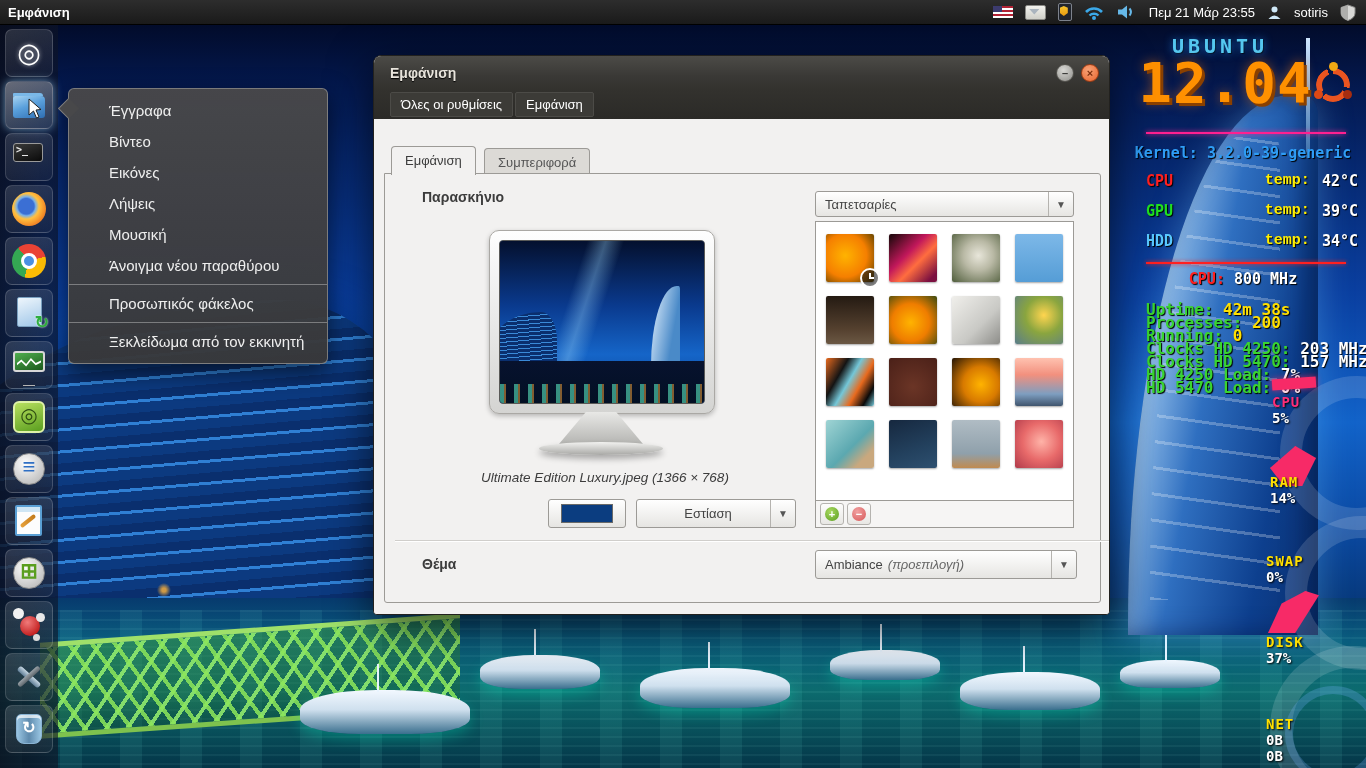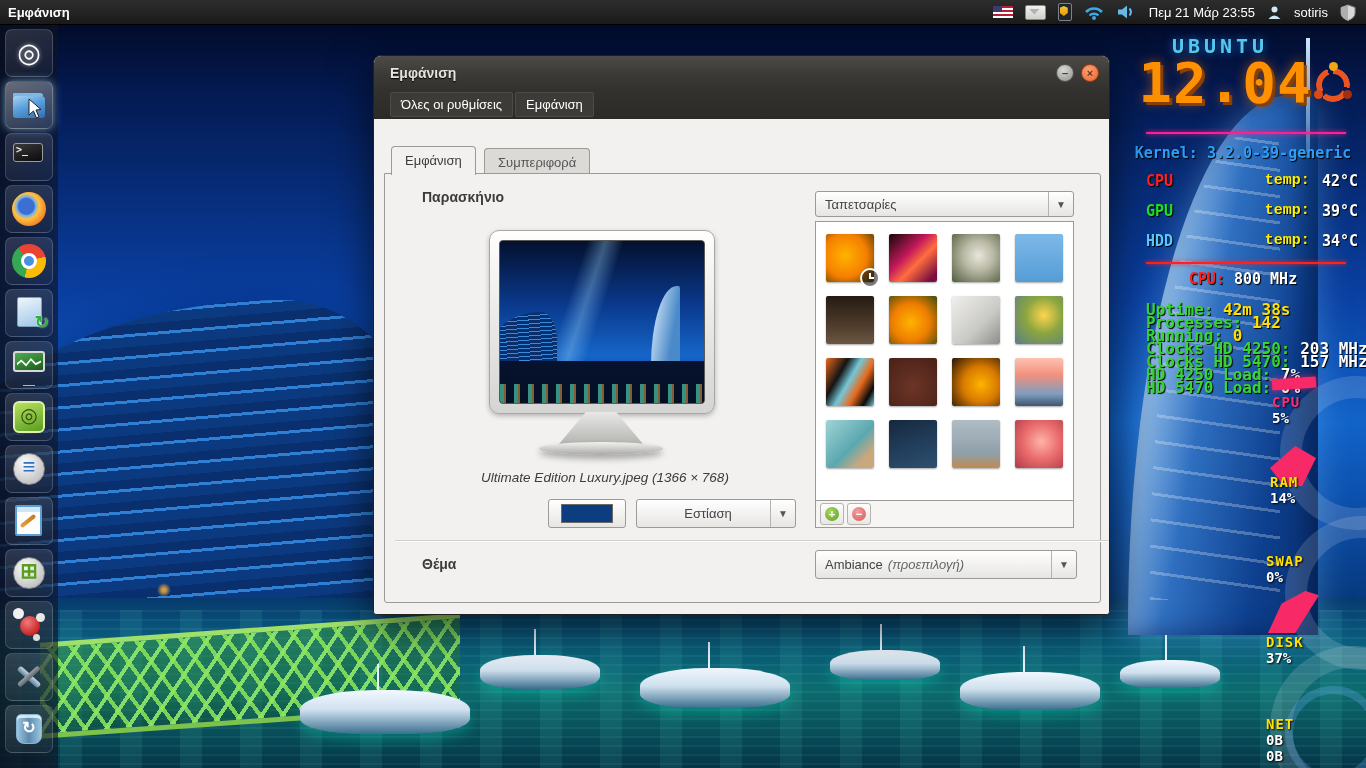--- a/index.html
+++ b/index.html
@@ -257,21 +257,21 @@
       <span class="tl c-blue">HDD</span>
       <span class="tw">temp:</span>
       <span class="tv">34°C</span>
     </div>
     <div class="sepline sep-red"></div>
     <div class="freq-line">
       <span class="fl">CPU:</span> <span class="fv">800 MHz</span>
     </div>
 
     <div class="stat-row" style="top:262px;"><span class="sl">Uptime: </span><span class="sv-y">42m 38s</span></div>
-    <div class="stat-row" style="top:275px;"><span class="sl">Processes: </span><span class="sv-y">142</span></div>
+    <div class="stat-row" style="top:275px;"><span class="sl">Processes: </span><span class="sv-y">200</span></div>
     <div class="stat-row" style="top:288px;"><span class="sl">Running: </span><span class="sv-y">0</span></div>
     <div class="stat-row" style="top:301px;"><span class="sl">Clocks HD 4250: </span><span class="sv-w">203 MHz</span></div>
     <div class="stat-row" style="top:314px;"><span class="sl">Clocks HD 5470: </span><span class="sv-w">157 MHz</span></div>
     <div class="stat-row" style="top:327px;"><span class="sl">HD 4250 Load: </span><span class="sv-w">7%</span></div>
     <div class="stat-row" style="top:340px;"><span class="sl">HD 5470 Load: </span><span class="sv-w">0%</span></div>
 
     <div class="pinkbar pb-cpu"></div>
     <div class="pinkbar pb-ram"></div>
     <div class="pinkbar pb-disk"></div>
 
@@ -364,20 +364,32 @@
         <span class="licon icon-molecule"></span>
       </div>
       <div class="ltile">
         <span class="licon icon-tools"></span>
       </div>
       <div class="ltile">
         <span class="licon icon-trash"></span>
       </div>
     </div>
 
+  <div id="quicklist">
+      <div class="ql-item">Έγγραφα</div>
+      <div class="ql-item">Βίντεο</div>
+      <div class="ql-item">Εικόνες</div>
+      <div class="ql-item">Λήψεις</div>
+      <div class="ql-item">Μουσική</div>
+      <div class="ql-item">Άνοιγμα νέου παραθύρου</div>
+      <div class="ql-sep"></div>
+      <div class="ql-item">Προσωπικός φάκελος</div>
+      <div class="ql-sep"></div>
+      <div class="ql-item">Ξεκλείδωμα από τον εκκινητή</div>
+    </div>
 
   <svg id="cursor" width="15" height="22">
     <polygon points="1,1 1,17 5.5,13 8.5,20 11,19 8,12 13,11.5" fill="#ffffff" stroke="#222" stroke-width="1"></polygon>
   </svg>
 
   <div id="appwin">
     <div id="titlebar">
       <span class="title">Εμφάνιση</span>
       <div class="winbtns">
         <div class="wbtn min">–</div>

